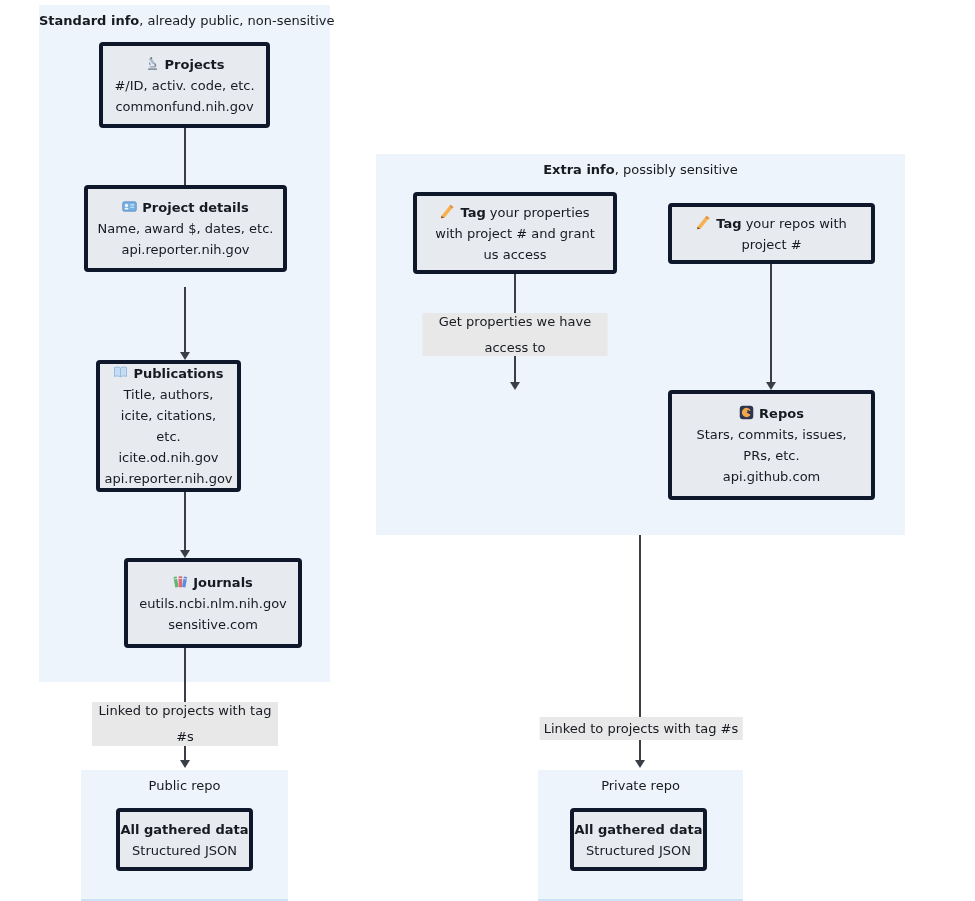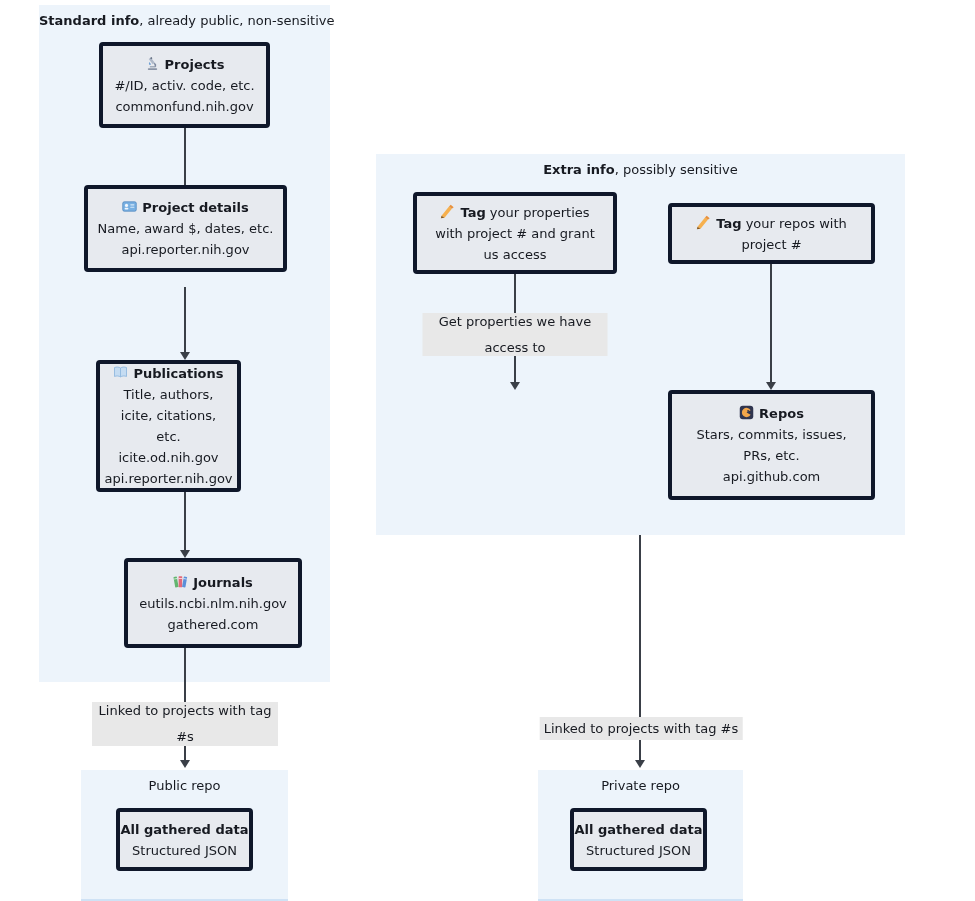--- a/index.html
+++ b/index.html
@@ -121,21 +121,21 @@
               <rect x="1.4" y="4.6" width="3.6" height="1" fill="#ffffff" opacity="0.7"></rect>
             </g>
             <rect x="6" y="2.4" width="3.8" height="11.8" rx="0.6" fill="#e2697a"></rect>
             <rect x="6" y="4.3" width="3.8" height="1" fill="#ffffff" opacity="0.7"></rect>
             <g transform="rotate(10 12.3 8.5)">
               <rect x="10.6" y="2.8" width="3.6" height="11.4" rx="0.6" fill="#5b8fd9"></rect>
               <rect x="10.6" y="4.6" width="3.6" height="1" fill="#ffffff" opacity="0.7"></rect>
             </g>
           </svg></span><b>Journals</b></div>
     <div class="domain">eutils.ncbi.nlm.nih.gov</div>
-    <div class="domain">gathered.com</div>
+    <div class="domain">sensitive.com</div>
   </div>
 
   <div class="node" style="left:413px;top:192px;width:204px;height:82px;">
     <div><span class="icon"><svg width="15" height="15" viewBox="0 0 16 16">
             <path d="M1.6 12.6 L9.6 2.6 L12.6 5 L4.8 14.6 Z" fill="#f6b04e"></path>
             <path d="M9.6 2.6 L11.4 0.8 L14.6 3.4 L12.6 5 Z" fill="#e8913c"></path>
             <path d="M1.6 12.6 L0.9 15.2 L4.8 14.6 Z" fill="#8a5a1d"></path>
           </svg></span><b>Tag</b><span> your properties with project # and grant us access</span></div>
   </div>
 

